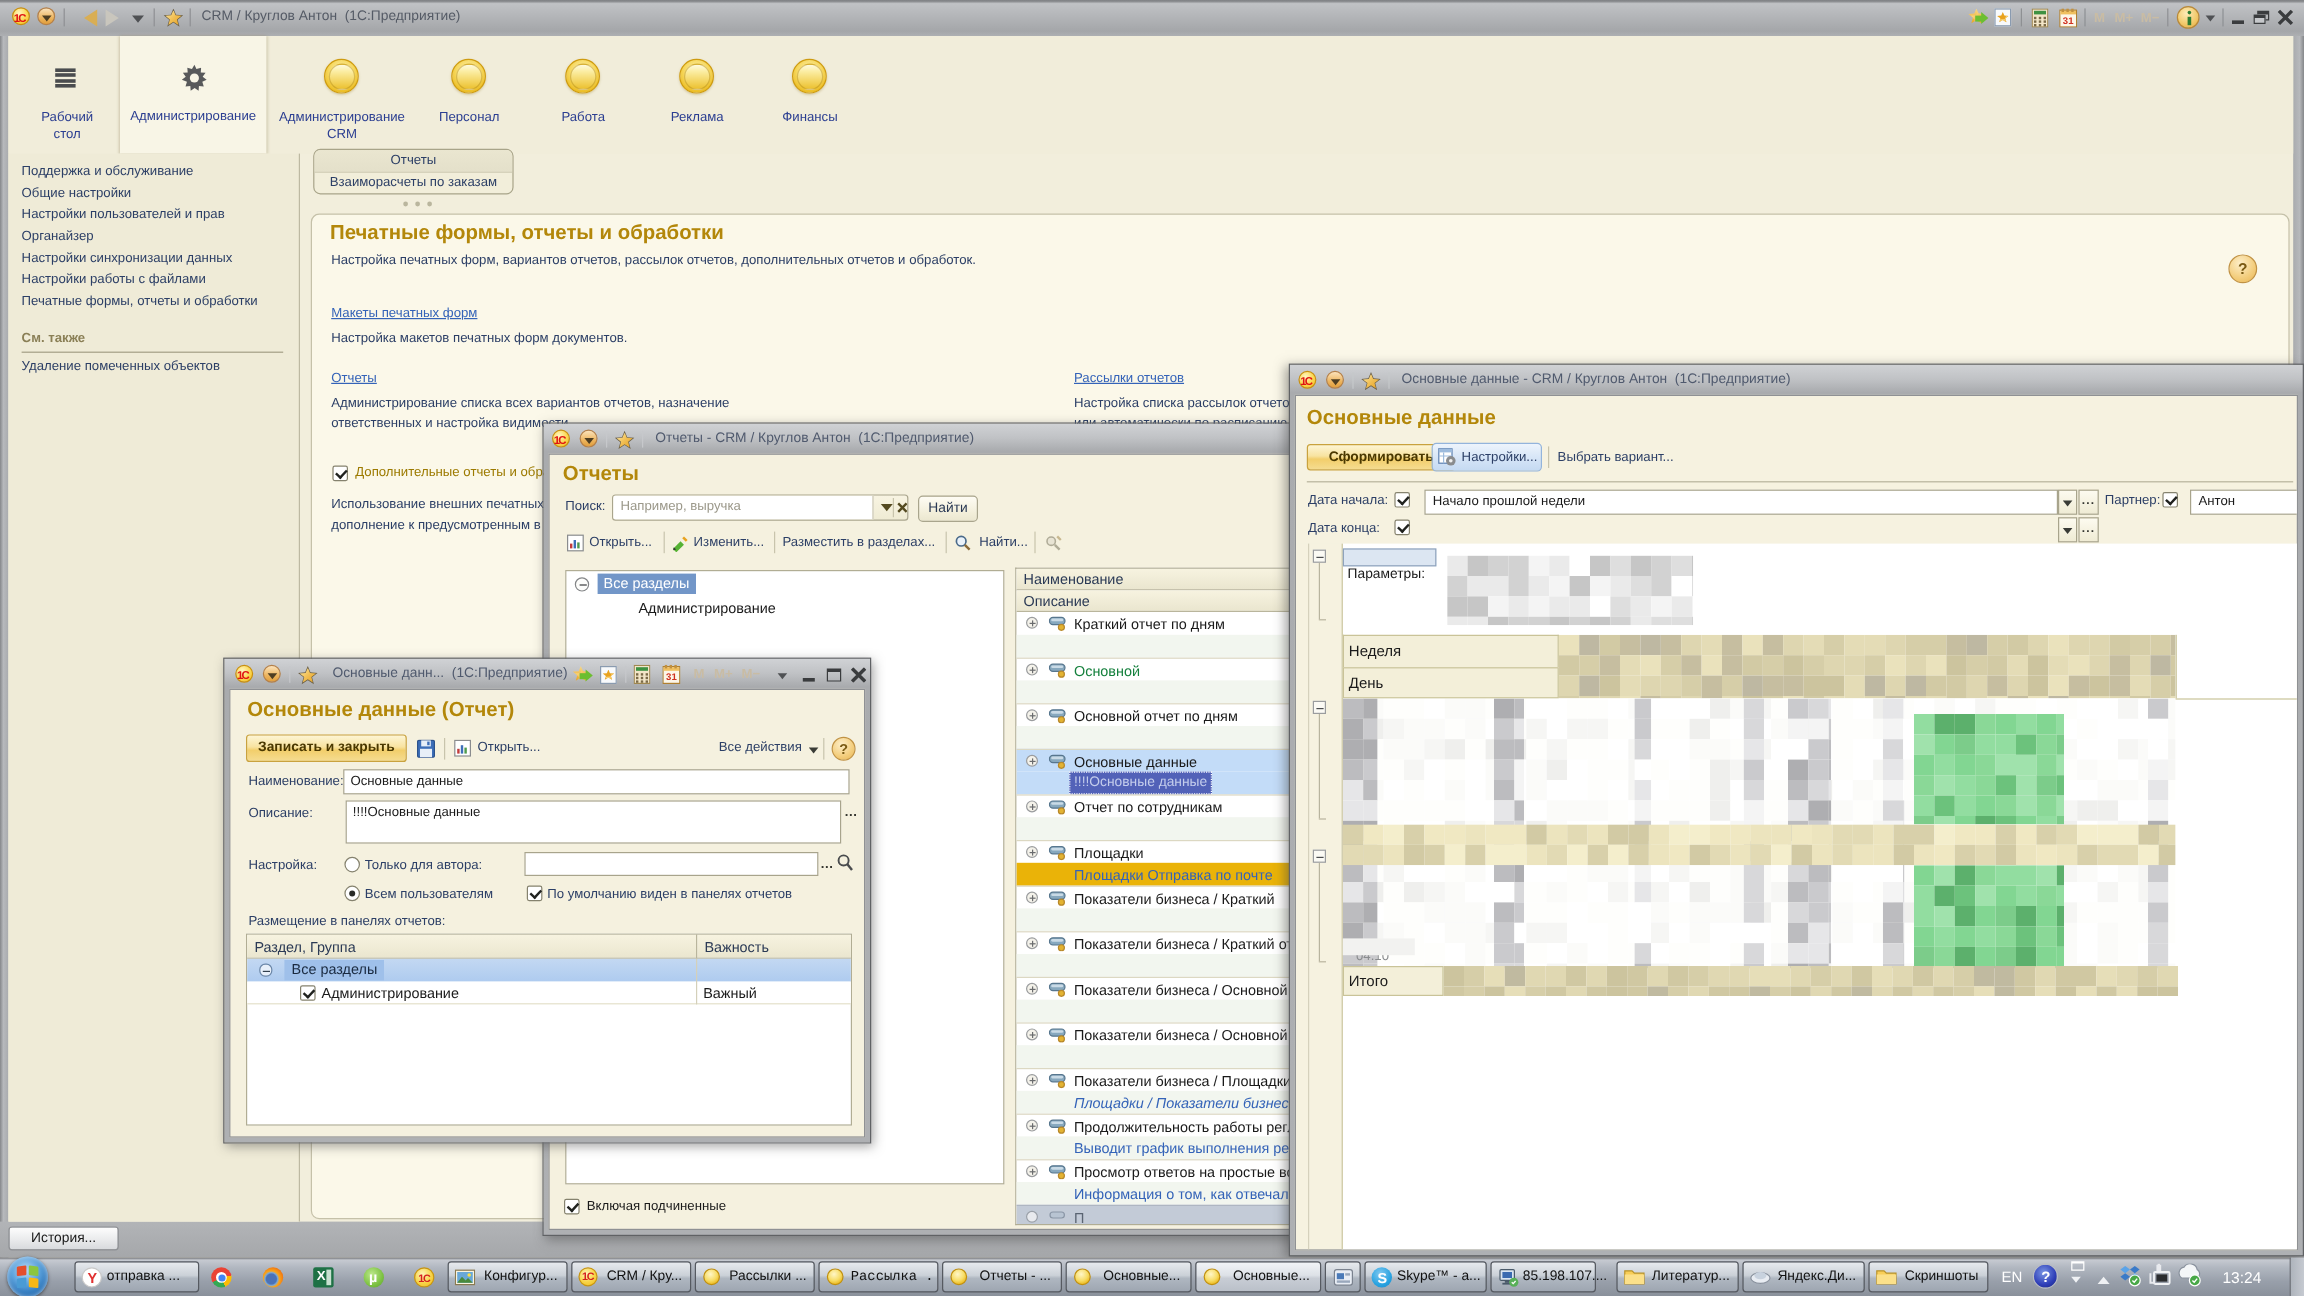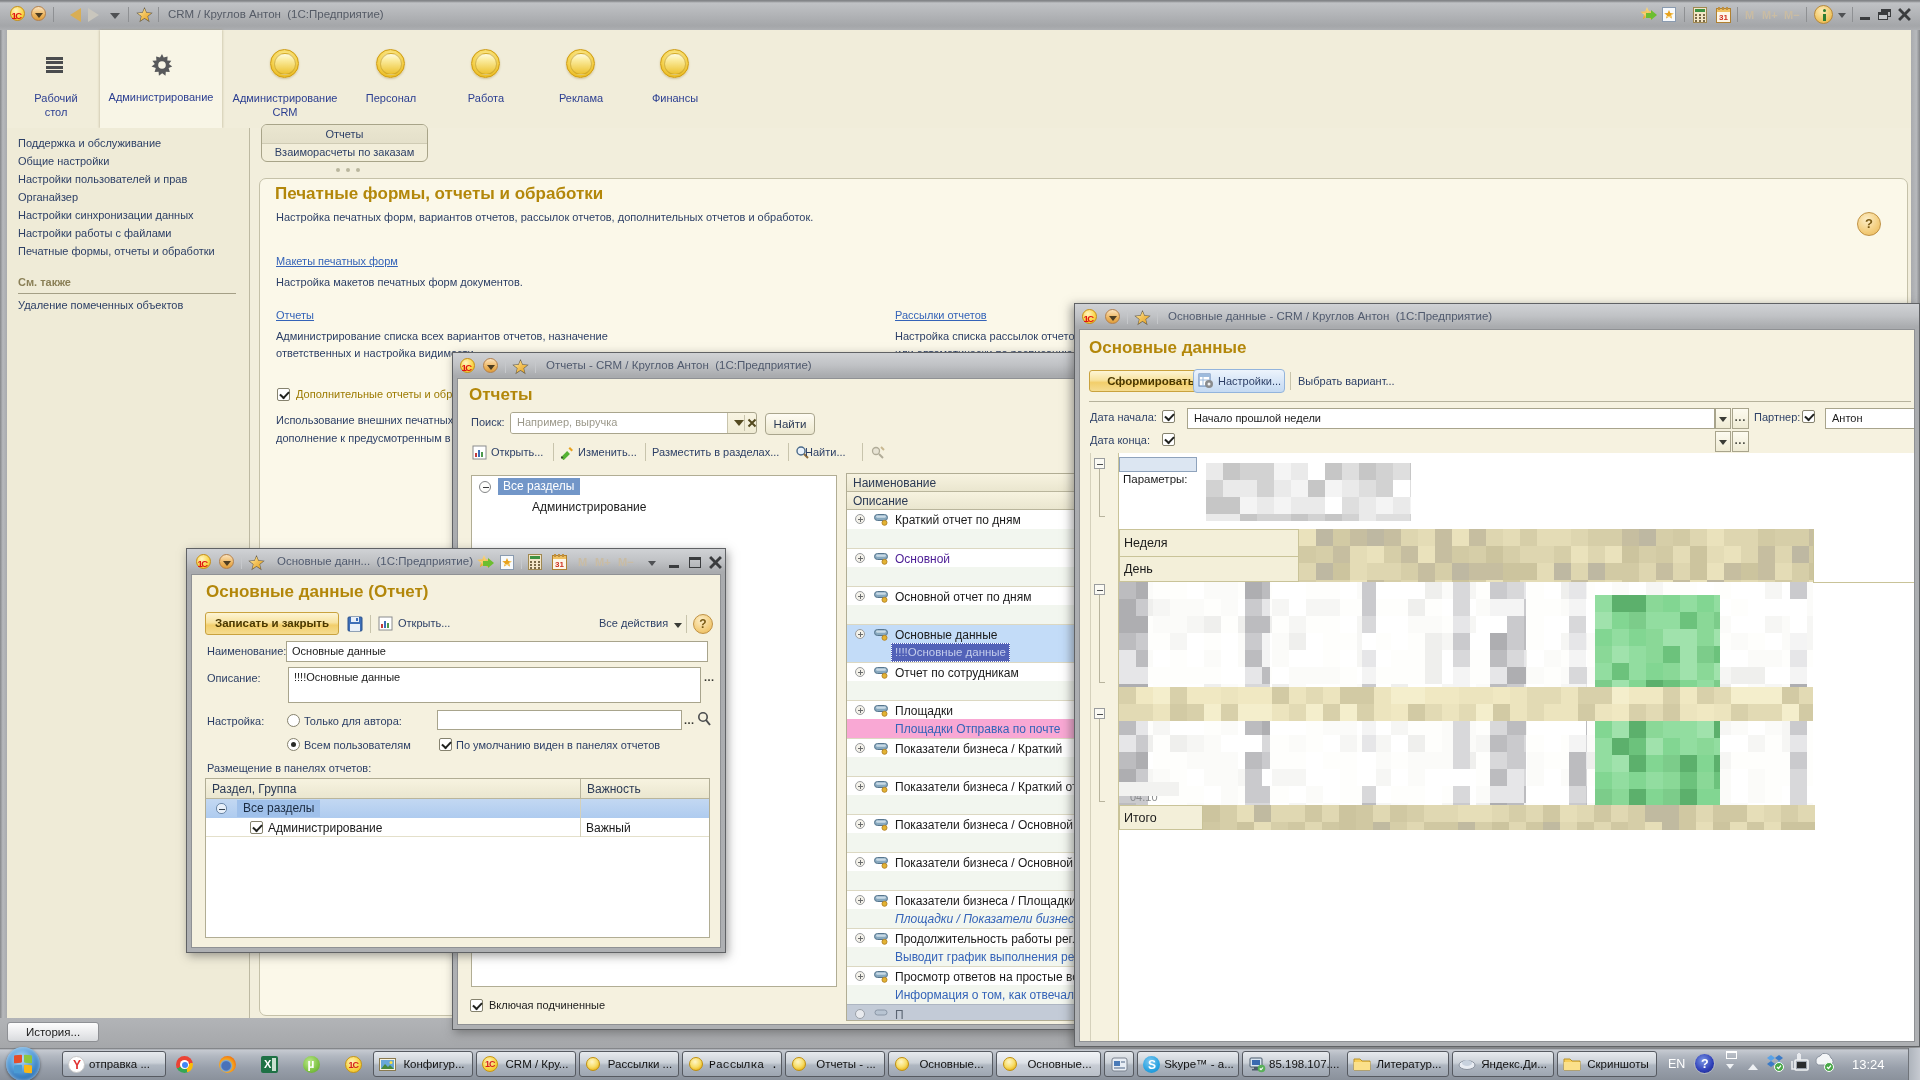--- a/index.html
+++ b/index.html
@@ -202,21 +202,21 @@
         <path d="M1 13.5 L3.5 13 L1.5 11 Z" fill="#333"></path>
       </svg>
 <div class="txt nav" style="left:120px;top:67px;">Изменить...</div>
 <div class="vsepl" style="left:187px;top:64px;height:18px;background:#C8C4AC;"></div>
 <div class="txt nav" style="left:194px;top:67px;">Разместить в разделах...</div>
 <div class="vsepl" style="left:330px;top:64px;height:18px;background:#C8C4AC;"></div>
 <svg class="abs" style="left:337px;top:66px;" width="15" height="15" viewBox="0 0 15 15">
         <circle cx="6" cy="6" r="4" fill="#EAF2FA" stroke="#4A6A8A" stroke-width="1.4"></circle>
         <line x1="9" y1="9" x2="13" y2="13" stroke="#8A6A3A" stroke-width="2"></line>
       </svg>
-<div class="txt nav" style="left:347px;top:67px;">Найти...</div>
+<div class="txt nav" style="left:358px;top:67px;">Найти...</div>
 <div class="vsepl" style="left:404px;top:64px;height:18px;background:#C8C4AC;"></div>
 <svg class="abs" style="left:412px;top:66px;" width="16" height="15" viewBox="0 0 16 15">
         <circle cx="6" cy="6" r="3.5" fill="#E8E4D4" stroke="#B0AC98" stroke-width="1.3"></circle>
         <line x1="9" y1="9" x2="13" y2="13" stroke="#B0AC98" stroke-width="2"></line>
         <path d="M11 2 l3 3" stroke="#C8B890" stroke-width="2"></path>
       </svg>
 <div class="panew" style="left:13px;top:96px;width:366px;height:512px;">
         <div class="abs" style="left:7px;top:5px;width:12px;height:12px;border:1px solid #848688;border-radius:50%;background:#FDFDFB;">
           <div style="position:absolute;left:2.5px;top:5px;width:6px;height:1.4px;background:#3A3C3E;"></div>
         </div>
@@ -249,21 +249,21 @@
 <div class="abs" style="left:0;top:74px;width:243px;height:19px;border-top:1px solid #DCD8C2;">
 <div class="abs" style="left:8px;top:4px;width:10px;height:10px;border:1px solid #9A9C9E;border-radius:5px;background:#F4F2EA;">
             <div style="position:absolute;left:2px;top:4px;width:5px;height:1px;background:#6A6C6E;"></div>
             <div style="position:absolute;left:4px;top:2px;width:1px;height:5px;background:#6A6C6E;"></div>
           </div>
 <svg class="abs" style="left:27px;top:3px;" width="15" height="13" viewBox="0 0 15 13">
             <rect x="0.5" y="1.5" width="13" height="6" rx="3" fill="#87A8BE" stroke="#57768E"></rect>
             <rect x="2" y="2.5" width="10" height="2.2" rx="1.1" fill="#C9DAE6"></rect>
             <circle cx="10.5" cy="9.8" r="2.5" fill="#E3B332" stroke="#B8882A"></circle>
           </svg>
-<div class="txt" style="left:48px;top:3px;color:#4c1d95;">Основной</div>
+<div class="txt" style="left:48px;top:3px;color:#15803d;">Основной</div>
 </div>
 <div class="abs" style="left:0;top:93px;width:243px;height:19px;background:#F2F6EF;">
 </div>
 <div class="abs" style="left:0;top:112px;width:243px;height:19px;border-top:1px solid #DCD8C2;">
 <div class="abs" style="left:8px;top:4px;width:10px;height:10px;border:1px solid #9A9C9E;border-radius:5px;background:#F4F2EA;">
             <div style="position:absolute;left:2px;top:4px;width:5px;height:1px;background:#6A6C6E;"></div>
             <div style="position:absolute;left:4px;top:2px;width:1px;height:5px;background:#6A6C6E;"></div>
           </div>
 <svg class="abs" style="left:27px;top:3px;" width="15" height="13" viewBox="0 0 15 13">
             <rect x="0.5" y="1.5" width="13" height="6" rx="3" fill="#87A8BE" stroke="#57768E"></rect>
@@ -308,21 +308,21 @@
             <div style="position:absolute;left:2px;top:4px;width:5px;height:1px;background:#6A6C6E;"></div>
             <div style="position:absolute;left:4px;top:2px;width:1px;height:5px;background:#6A6C6E;"></div>
           </div>
 <svg class="abs" style="left:27px;top:3px;" width="15" height="13" viewBox="0 0 15 13">
             <rect x="0.5" y="1.5" width="13" height="6" rx="3" fill="#87A8BE" stroke="#57768E"></rect>
             <rect x="2" y="2.5" width="10" height="2.2" rx="1.1" fill="#C9DAE6"></rect>
             <circle cx="10.5" cy="9.8" r="2.5" fill="#E3B332" stroke="#B8882A"></circle>
           </svg>
 <div class="txt" style="left:48px;top:3px;color:#1A1A1A;">Площадки</div>
 </div>
-<div class="abs" style="left:0;top:245px;width:243px;height:19px;background:#f9a8d4;">
+<div class="abs" style="left:0;top:245px;width:243px;height:19px;background:#eab308;">
 <div class="txt" style="left:48px;top:3px;color:#3463B8;">Площадки Отправка по почте</div>
 </div>
 <div class="abs" style="left:0;top:264px;width:243px;height:19px;border-top:1px solid #DCD8C2;">
 <div class="abs" style="left:8px;top:4px;width:10px;height:10px;border:1px solid #9A9C9E;border-radius:5px;background:#F4F2EA;">
             <div style="position:absolute;left:2px;top:4px;width:5px;height:1px;background:#6A6C6E;"></div>
             <div style="position:absolute;left:4px;top:2px;width:1px;height:5px;background:#6A6C6E;"></div>
           </div>
 <svg class="abs" style="left:27px;top:3px;" width="15" height="13" viewBox="0 0 15 13">
             <rect x="0.5" y="1.5" width="13" height="6" rx="3" fill="#87A8BE" stroke="#57768E"></rect>
             <rect x="2" y="2.5" width="10" height="2.2" rx="1.1" fill="#C9DAE6"></rect>

